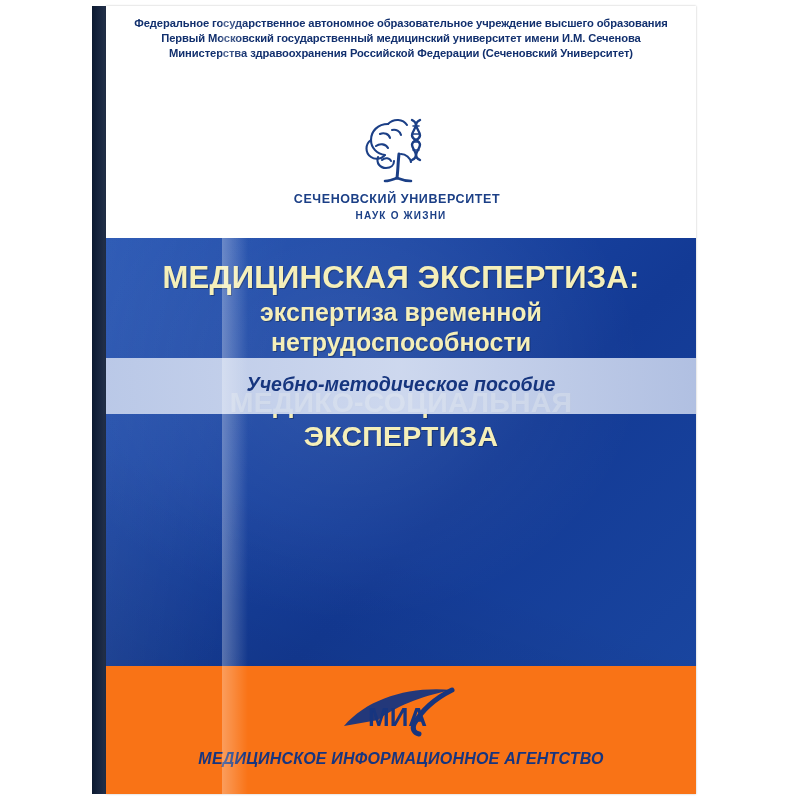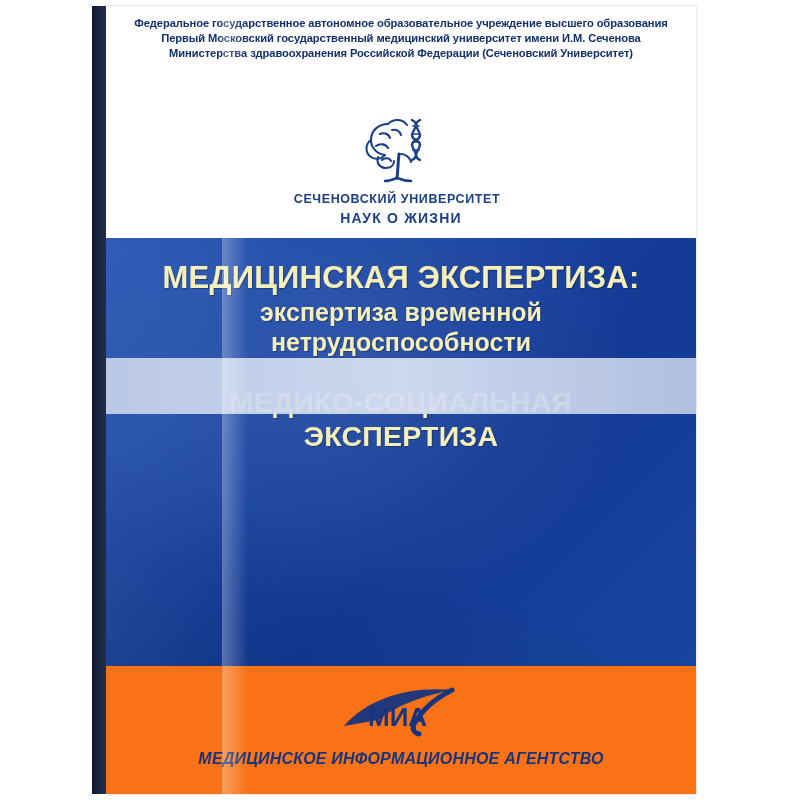--- a/index.html
+++ b/index.html
@@ -90,21 +90,21 @@
     font-size: 12.5px;
     font-weight: bold;
     color: #1b3f86;
     letter-spacing: 0.6px;
   }
   .emblem-sub {
     position: absolute;
     left: 0; right: 0;
     top: 204px;
     text-align: center;
-    font-size: 14px;
+    font-size: 10px;
     font-weight: bold;
     color: #1b3f86;
     letter-spacing: 1.2px;
   }
 
   
   .blue-field {
     position: absolute;
     left: 0;
     top: 232px;
@@ -262,20 +262,21 @@
 
     <div class="blue-field"></div>
 
     <div class="title-block" style="top:254px;">
       <div class="t-line1">МЕДИЦИНСКАЯ ЭКСПЕРТИЗА:</div>
       <div class="t-line2">экспертиза временной нетрудоспособности</div>
       <div class="t-line3">МЕДИКО-СОЦИАЛЬНАЯ ЭКСПЕРТИЗА</div>
     </div>
 
     <div class="subtitle-band"></div>
+    <div class="subtitle">Учебно-методическое пособие</div>
 
     <div class="bottom-band">
       <div class="pub-logo">
         <svg width="150" height="62" viewBox="0 0 150 62" xmlns="http://www.w3.org/2000/svg">
 
           <path d="M18 46 C42 18 84 6 126 10 C104 14 72 24 52 40" fill="#17357f" opacity="0.95"></path>
           <path d="M126 10 C110 18 96 30 88 44 C86 49 88 53 93 54" fill="none" stroke="#17357f" stroke-width="5" stroke-linecap="round"></path>
 
           <text x="42" y="46" font-family="Liberation Sans, sans-serif" font-size="26" font-weight="bold" fill="#17357f">МИА</text>
         </svg>

